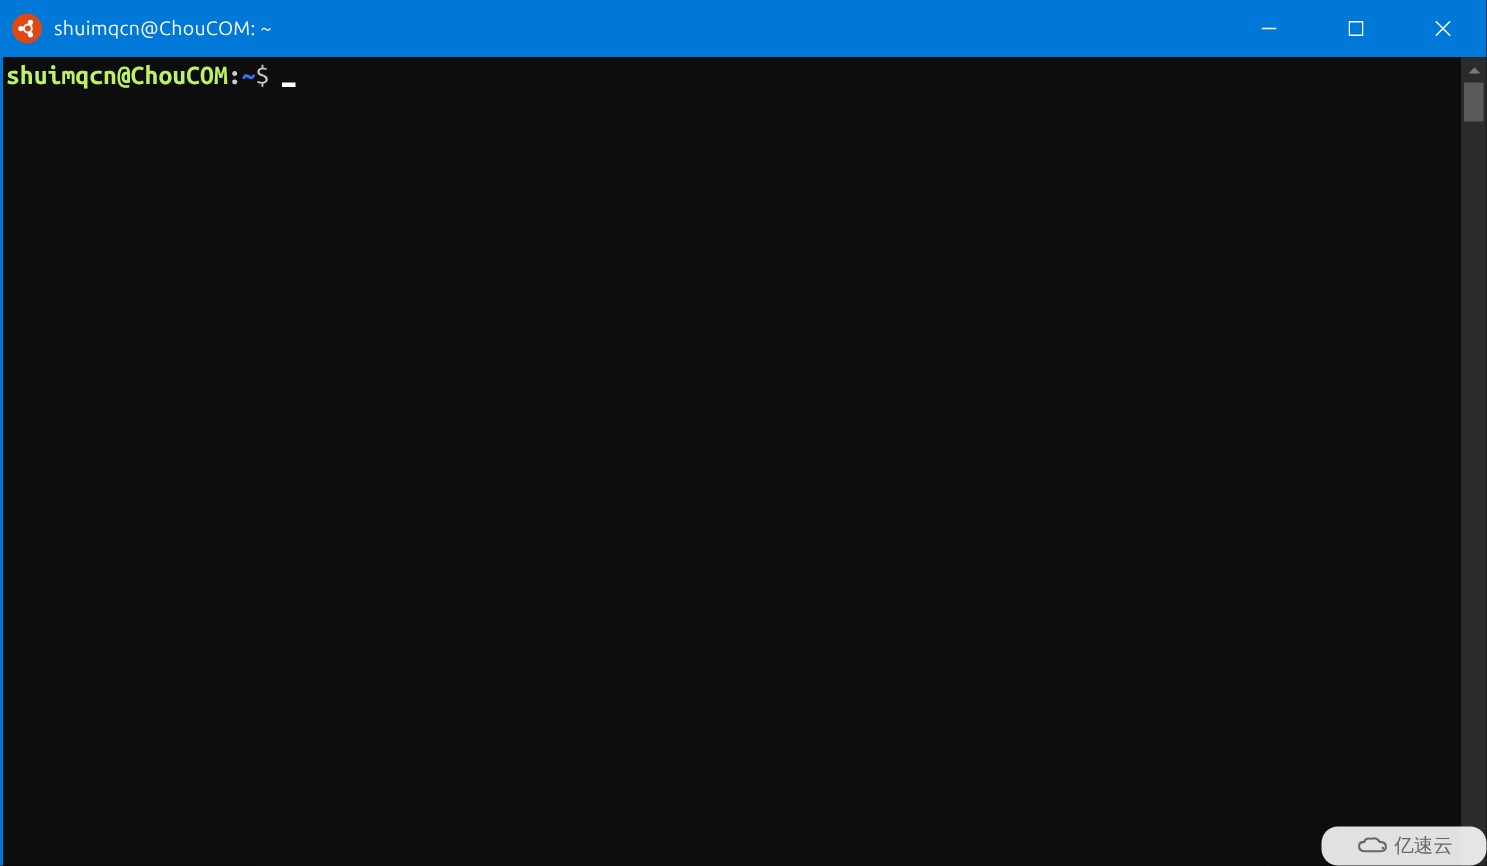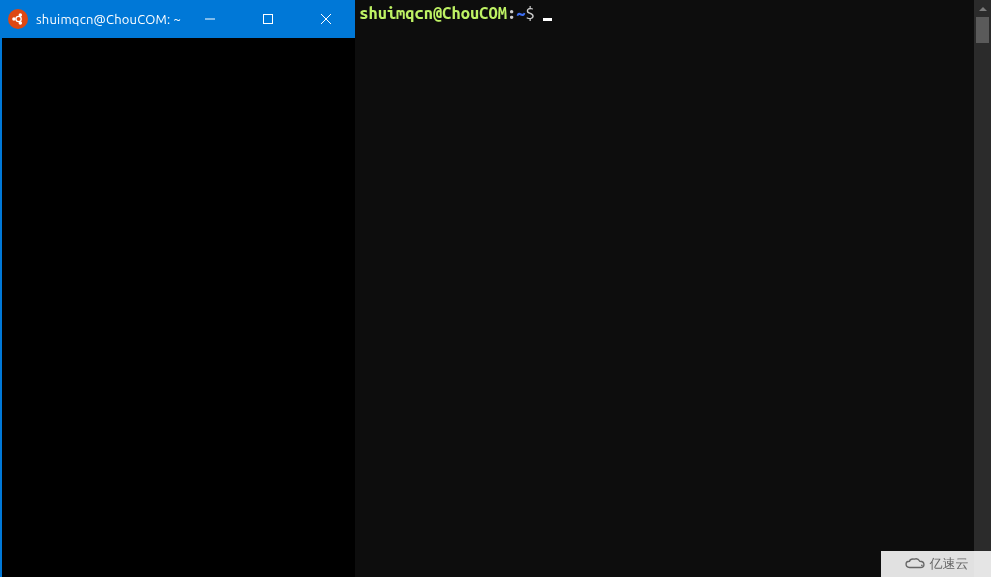--- a/index.html
+++ b/index.html
@@ -12,20 +12,21 @@
       height: 577px;
       font-family: "Segoe UI", "Ubuntu", sans-serif;
       overflow: hidden;
       background: #000;
       position: relative;
     }
     .window {
       width: 991px;
       height: 577px;
       display: flex;
+      flex-direction: column;
       position: relative;
     }
     .titlebar {
       height: 38px;
       background: #0078d7;
       display: flex;
       align-items: center;
       color: #fff;
       font-size: 13px;
       font-weight: 400;
@@ -163,20 +164,21 @@
       bottom: 0;
       width: 110px;
       height: 26px;
       background: rgba(255,255,255,0.88);
       display: flex;
       align-items: center;
       justify-content: center;
       gap: 4px;
       font-size: 13px;
       color: #666;
+      border-radius: 11px;
     }
     .watermark svg {
       width: 22px;
       height: 14px;
       stroke: #666;
       fill: none;
       stroke-width: 2;
     }
   </style>
 </head>

